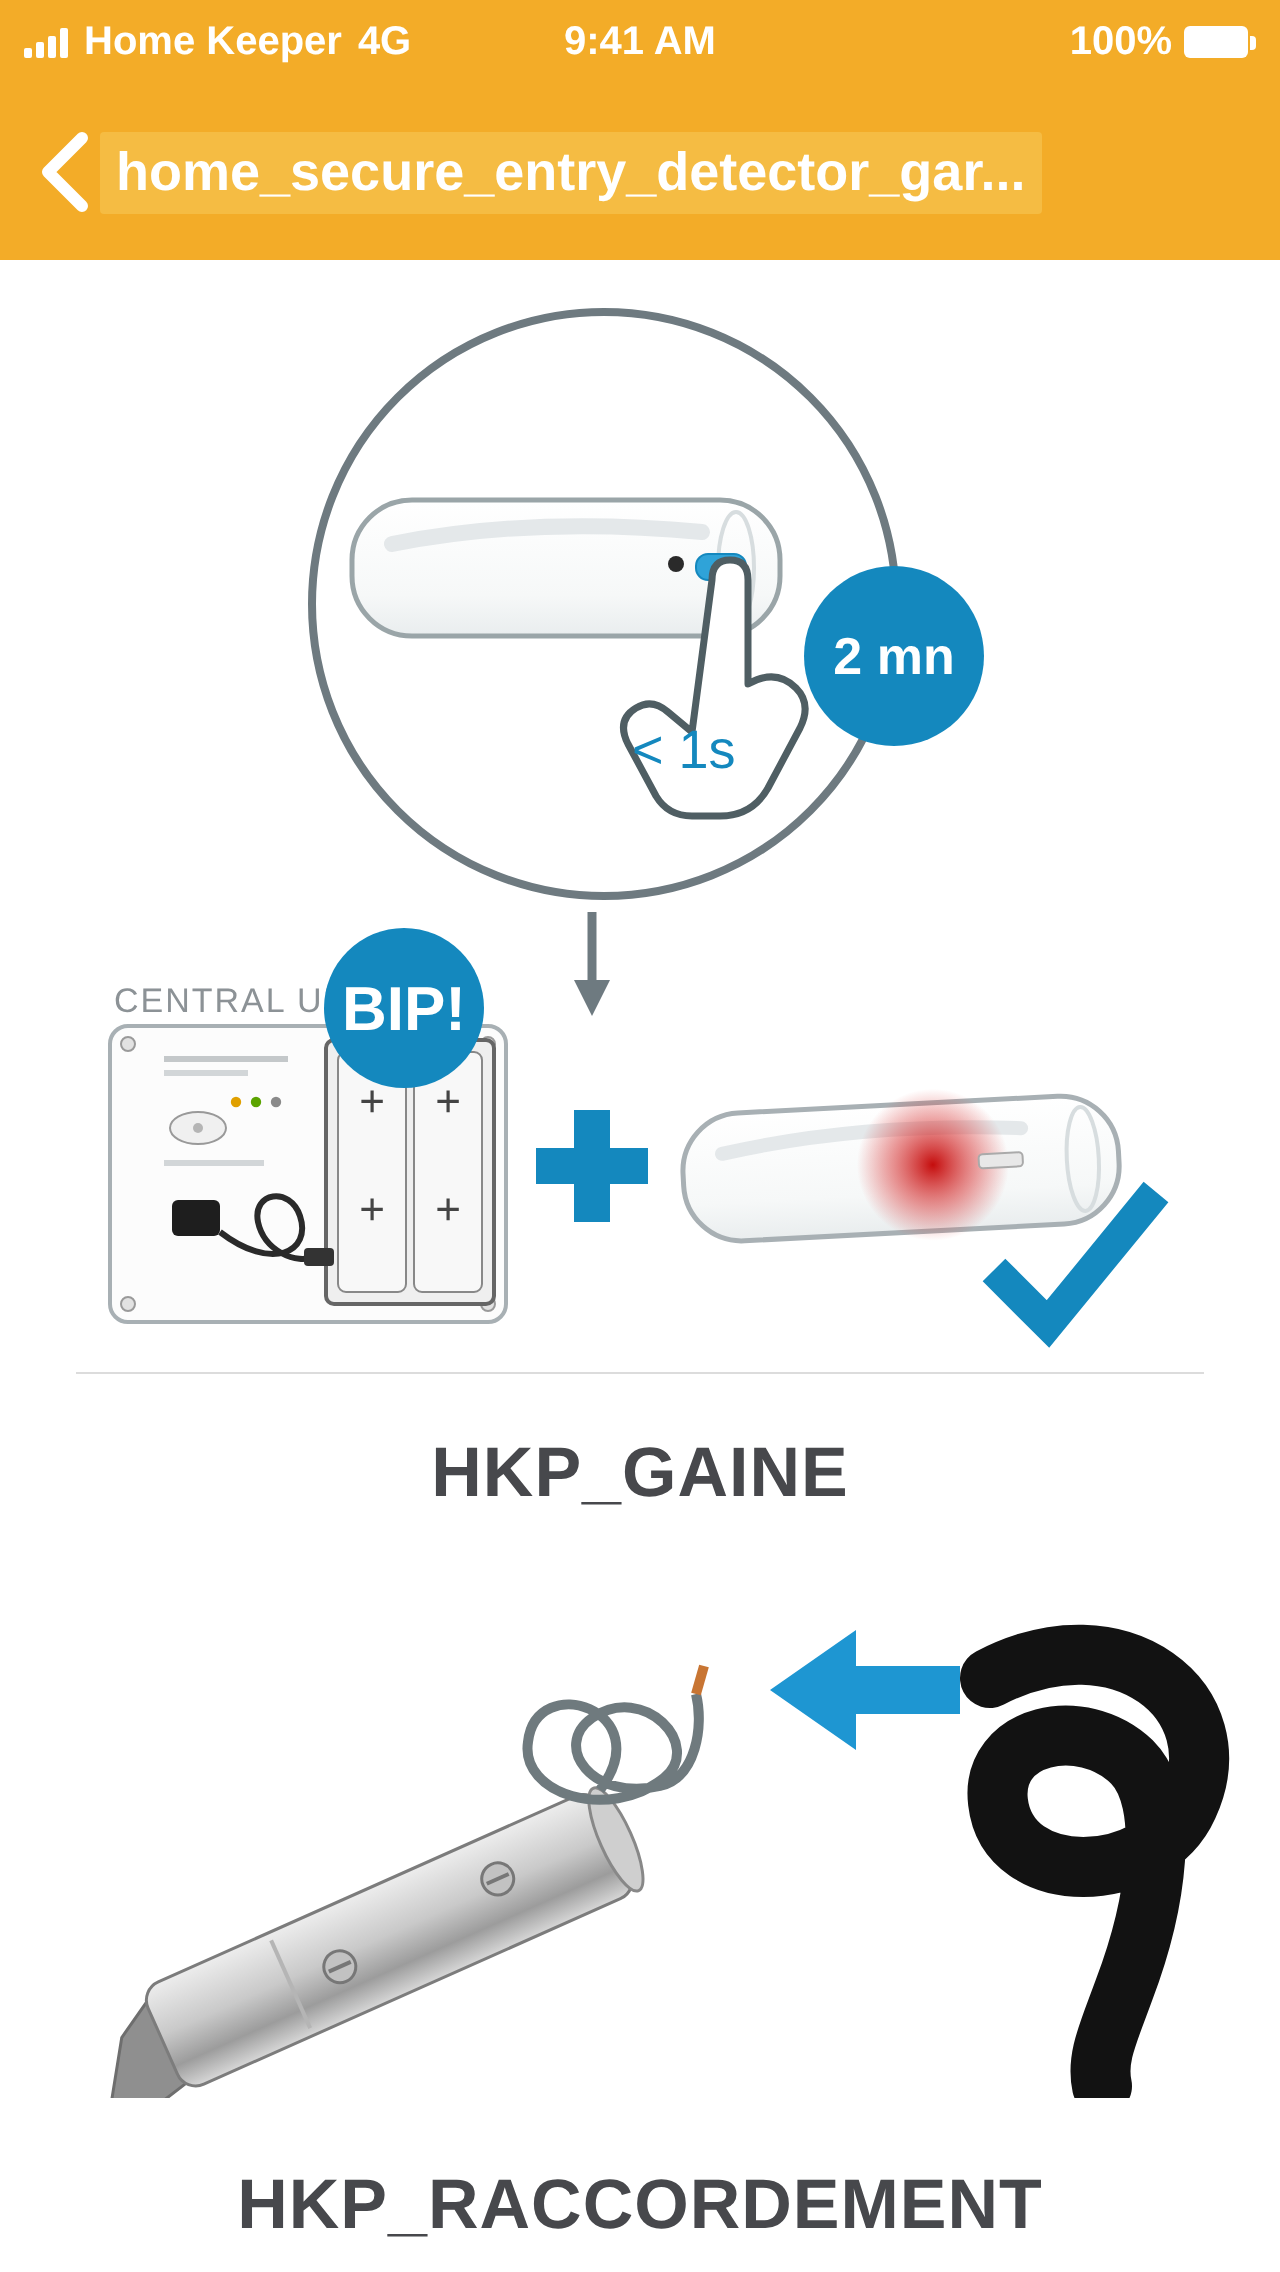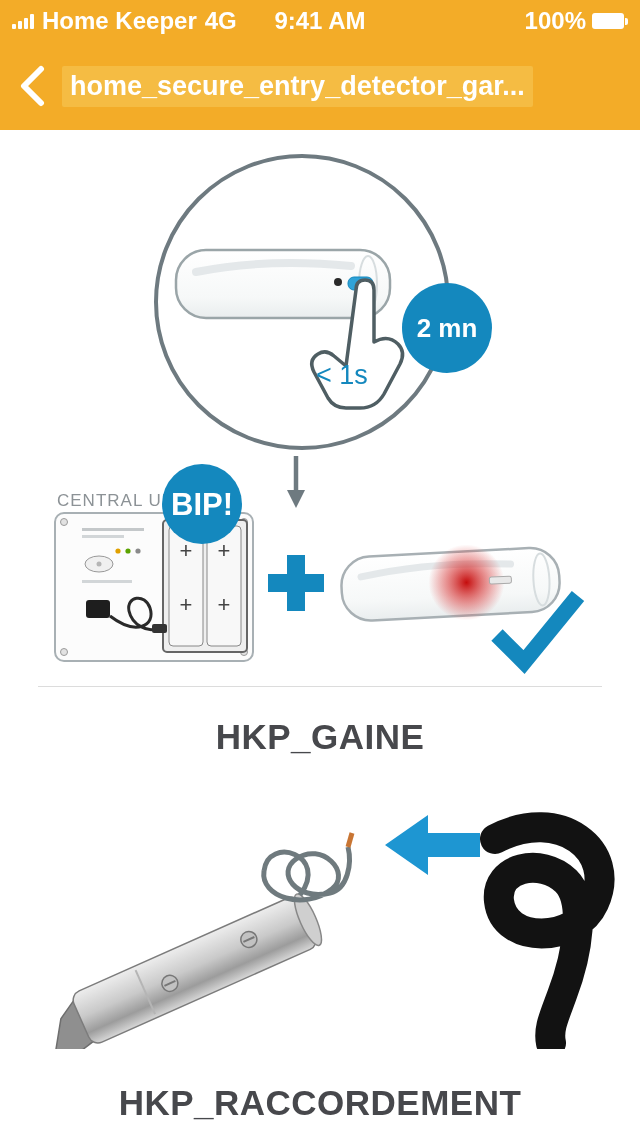--- a/index.html
+++ b/index.html
@@ -1,33 +1,33 @@
 <!DOCTYPE html>
 <html><head>
 <meta charset="utf-8">
 <style>
   * { margin:0; padding:0; box-sizing:border-box; }
   html,body { width:640px; height:1136px; background:#fff; overflow:hidden;
               font-family:"Liberation Sans", sans-serif; }
   
   .status-bar { background:#F3AC28; height:42px; display:flex; align-items:center;
-                color:#fff; padding:0 12px; position:relative; font-size:24px; font-weight:600; }
+                color:#fff; padding:0 12px; position:relative; font-size:20px; font-weight:600; }
   .sb-left { display:flex; align-items:center; gap:8px; }
   .signal { display:flex; align-items:flex-end; gap:2px; height:15px; }
   .signal span { width:4px; background:#fff; border-radius:1px; display:block; }
   .signal span:nth-child(1){height:5px;} .signal span:nth-child(2){height:8px;}
   .signal span:nth-child(3){height:11px;} .signal span:nth-child(4){height:15px;}
   .sb-time { position:absolute; left:0; right:0; text-align:center; font-weight:700; }
   .sb-right { margin-left:auto; display:flex; align-items:center; gap:6px; z-index:1;text-align:right; }
   .battery { display:flex; align-items:center; }
   .battery .body { width:32px; height:16px; background:#fff; border-radius:3px; }
   .battery .tip { width:3px; height:7px; background:#fff; border-radius:0 2px 2px 0; margin-left:1px; }
   
   .nav-bar { background:#F3AC28; height:88px; display:flex; align-items:center;
-             padding:0 14px; gap:12px; }
+             padding:0 14px; }
   .back-btn { width:36px; height:52px; display:flex; align-items:center; justify-content:center; cursor:pointer; }
   .nav-title { color:#fff; font-size:27px; font-weight:700; white-space:nowrap;
                overflow:hidden; background:#F5BC43; padding:5px 8px; border-radius:2px; }
   
   .content { background:#fff; }
   .divider { height:1px; background:#DCDCDC; margin:0 38px; }
   .section-title { text-align:center; font-size:35px; color:#47484C; letter-spacing:0.5px; }
   #title-gaine { margin-top:30px; }
   #diagram2 { display:block; margin-top:40px; }
   #title-racc { margin-top:34px;text-align:center; }

